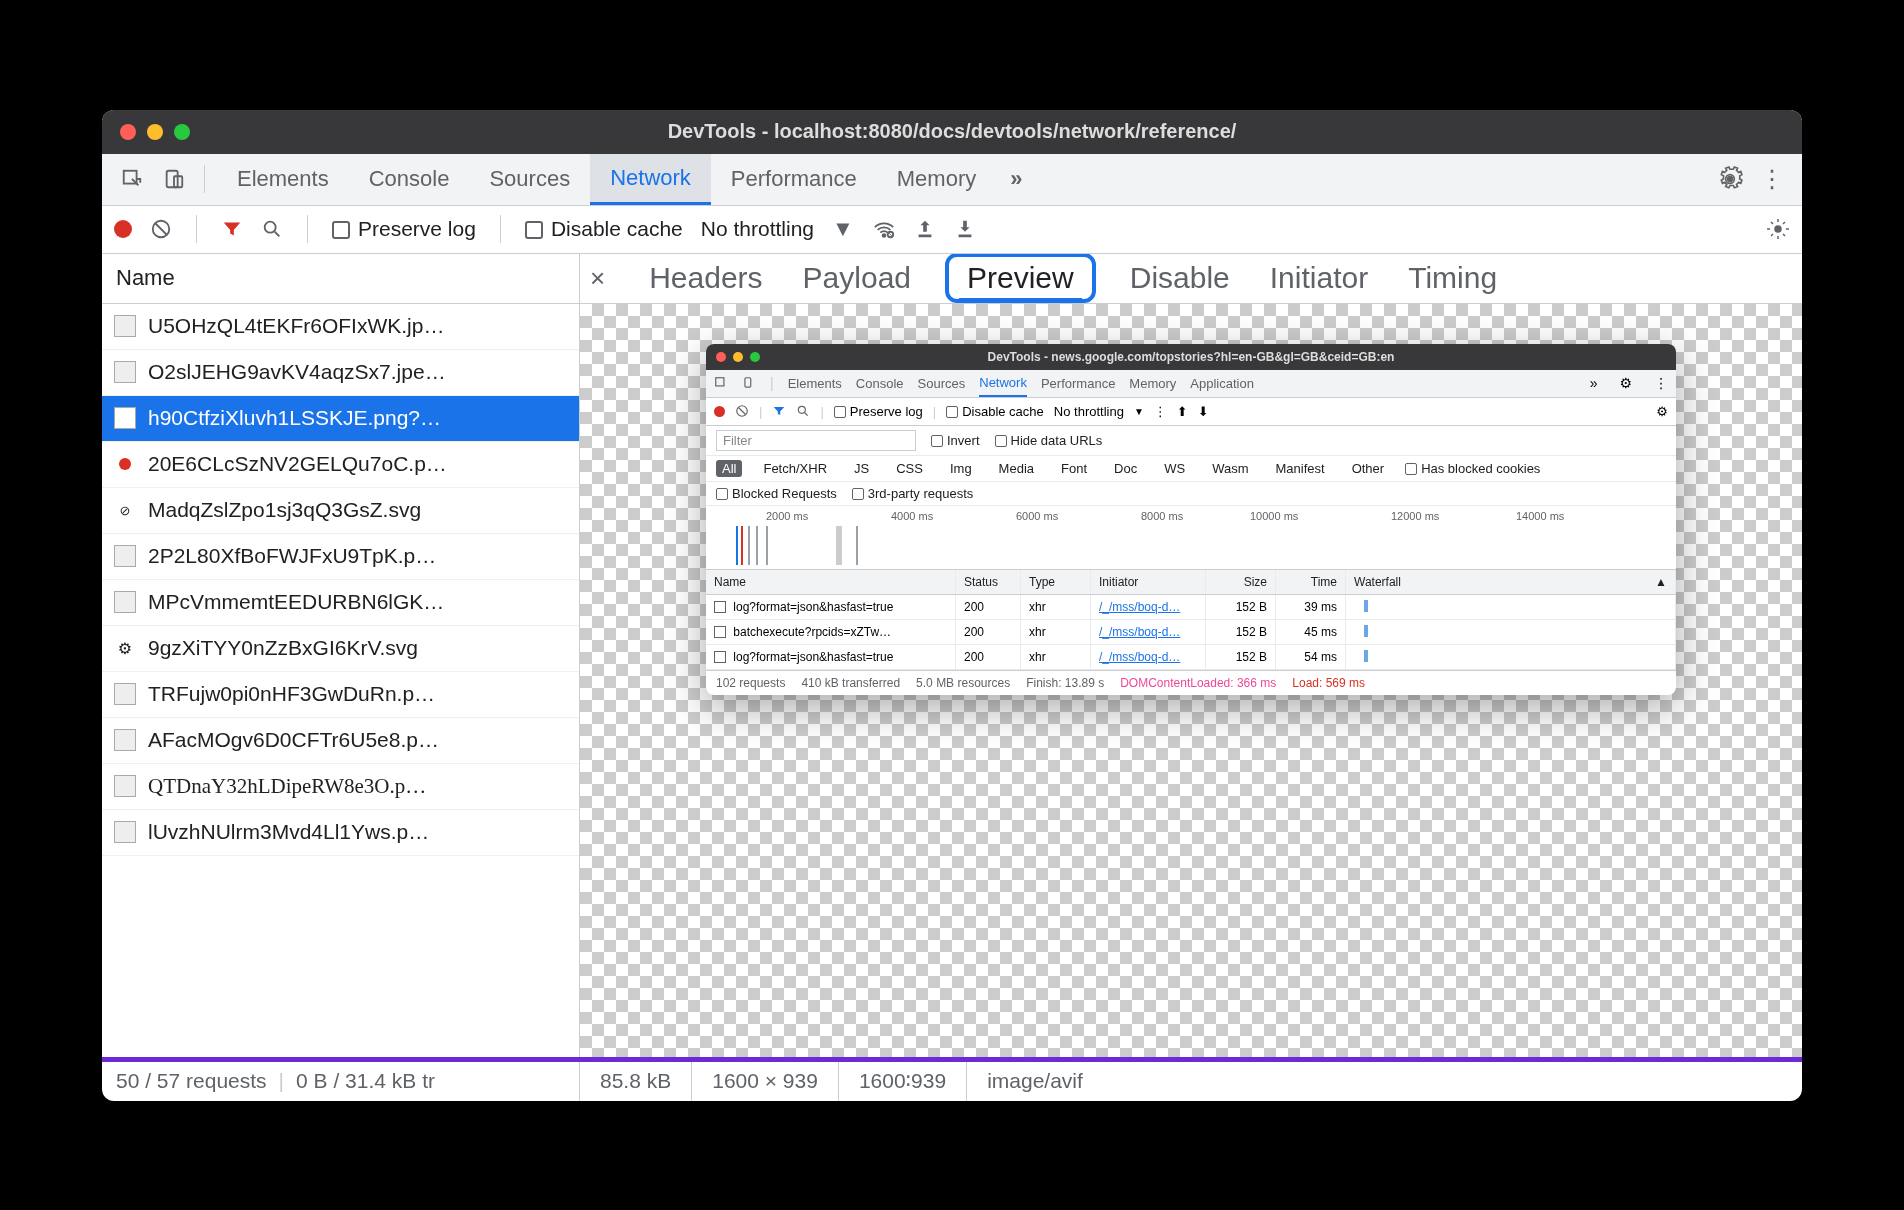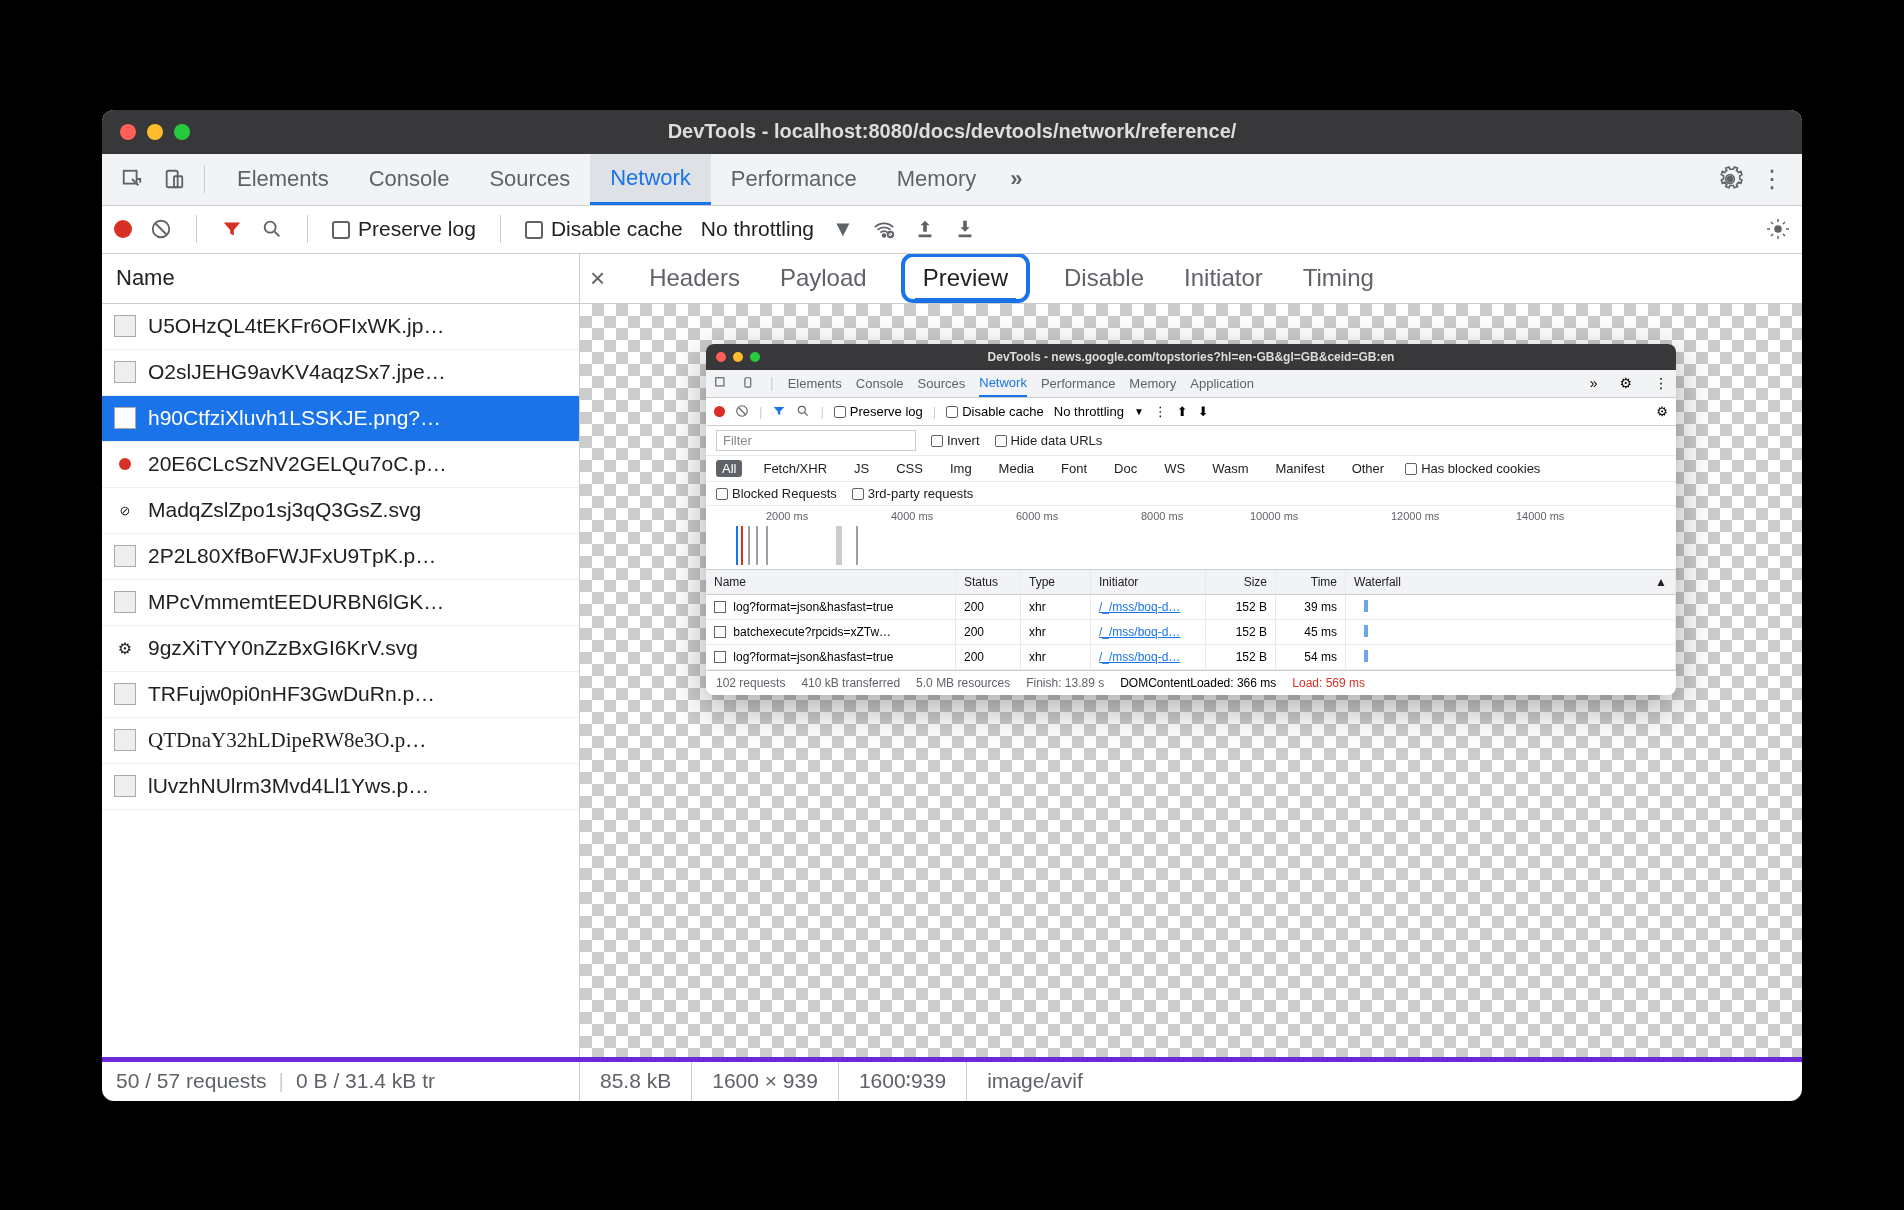--- a/index.html
+++ b/index.html
@@ -24,21 +24,21 @@
 .chklbl{font-size:21px;color:#202124}
 .body{flex:1;display:flex;overflow:hidden}
 .sidebar{width:478px;border-right:1px solid #cacdd1;display:flex;flex-direction:column;overflow:hidden}
 .namehdr{height:50px;border-bottom:1px solid #cacdd1;display:flex;align-items:center;padding:0 14px;font-size:22px;color:#202124}
 .reqlist{flex:1;overflow:hidden}
 .reqrow{height:46px;display:flex;align-items:center;padding:0 12px;gap:12px;font-size:21px;color:#202124;border-bottom:1px solid #f0f0f0;white-space:nowrap;overflow:hidden;text-overflow:ellipsis}
 .reqrow.sel{background:#1a73e8;color:#fff}
 .thumb{width:22px;height:22px;background:#ddd;border:1px solid #aaa;flex-shrink:0;display:flex;align-items:center;justify-content:center;font-size:13px}
 .detail{flex:1;display:flex;flex-direction:column}
 .detailtabs{height:50px;border-bottom:1px solid #cacdd1;display:flex;align-items:center;padding:0 10px;gap:28px}
-.dtab{font-size:24px;color:#5f6368;height:50px;display:flex;align-items:center;cursor:pointer;padding:0 6px}
+.dtab{font-size:30px;color:#5f6368;height:50px;display:flex;align-items:center;cursor:pointer;padding:0 6px}
 .dtab.hl{border:4px solid #1a73e8;border-radius:12px;color:#202124;padding:4px 18px;height:auto;position:relative}
 .dtab.hl::after{content:"";position:absolute;left:10px;right:10px;bottom:-2px;height:3px;background:#1a73e8}
 .closex{font-size:26px;color:#5f6368;margin-right:10px}
 .preview{flex:1;background:#fff;background-image:linear-gradient(45deg,#ccc 25%,transparent 25%),linear-gradient(-45deg,#ccc 25%,transparent 25%),linear-gradient(45deg,transparent 75%,#ccc 75%),linear-gradient(-45deg,transparent 75%,#ccc 75%);background-size:24px 24px;background-position:0 0,0 12px,12px -12px,-12px 0;display:flex;align-items:flex-start;justify-content:center;padding:40px 40px 0 40px;overflow:hidden}
 .innerwin{width:970px;background:#fff;border-radius:8px;box-shadow:0 12px 40px rgba(0,0,0,.35);overflow:hidden;font-size:14px}
 .ititlebar{height:26px;background:#38383a;display:flex;align-items:center;padding:0 10px;position:relative}
 .ititlebar .tdot{width:10px;height:10px}
 .ititle{position:absolute;left:50%;transform:translateX(-50%);color:#ddd;font-size:12px;font-weight:600}
 .itabs{height:28px;border-bottom:1px solid #cacdd1;display:flex;align-items:center;padding:0 8px;gap:14px;background:#f1f3f4}
 .itab{font-size:13px;color:#5f6368;height:28px;display:flex;align-items:center}
@@ -51,21 +51,21 @@
 .pill{padding:1px 6px;border-radius:3px}
 .pill.act{background:#5f6368;color:#fff}
 .iwf{height:64px;border-bottom:1px solid #cacdd1;position:relative;font-size:11px;color:#5f6368;padding-top:4px}
 .iwf .tick{position:absolute;top:4px}
 .itblhdr{display:flex;background:#f1f3f4;border-bottom:1px solid #cacdd1;font-size:12px;color:#202124}
 .itblhdr>div,.itblrow>div{padding:5px 8px;border-right:1px solid #e8eaed;overflow:hidden;text-overflow:ellipsis;white-space:nowrap}
 .c-name{width:250px}.c-status{width:65px}.c-type{width:70px}.c-init{width:115px}.c-size{width:70px;text-align:right}.c-time{width:70px;text-align:right}.c-wf{flex:1}
 .itblrow{display:flex;border-bottom:1px solid #e8eaed;font-size:12px}
 .itblrow .c-init{color:#1a73e8;text-decoration:underline}
 .istat{display:flex;padding:5px 10px;font-size:12px;gap:16px;color:#5f6368;border-top:1px solid #cacdd1}
-.istat .dcl{color:#000000}.istat .ld{color:#d93025}
+.istat .dcl{color:#ec4899}.istat .ld{color:#d93025}
 .status{height:44px;border-top:5px solid #6d28d9;display:flex;align-items:center}
 .statseg{padding:0 20px;border-right:1px solid #cacdd1;height:100%;display:flex;align-items:center;font-size:21px;color:#5f6368}
 .wfbar{position:absolute;top:20px;bottom:4px;width:2px;background:#9aa0a6}
 svg{display:block}
 </style>
 </head>
 <body>
 
 <div class="window">
   <div class="titlebar">
@@ -199,20 +199,24 @@
             <div class="thumb" style="background: rgb(238, 238, 238);"></div>
             <span style="overflow: hidden; text-overflow: ellipsis; text-align: center;">MPcVmmemtEEDURBN6lGK…</span>
           </div>
           <div class="reqrow">
             <div class="thumb" style="background: none; border: none; font-size: 16px;">⚙</div>
             <span style="overflow: hidden; text-overflow: ellipsis;">9gzXiTYY0nZzBxGI6KrV.svg</span>
           </div>
           <div class="reqrow">
             <div class="thumb" style="background: rgb(238, 238, 238);"></div>
             <span style="overflow: hidden; text-overflow: ellipsis;">TRFujw0pi0nHF3GwDuRn.p…</span>
+          </div>
+          <div class="reqrow">
+            <div class="thumb" style="background: rgb(238, 238, 238);"></div>
+            <span style="overflow: hidden; text-overflow: ellipsis;">AFacMOgv6D0CFTr6U5e8.p…</span>
           </div>
           <div class="reqrow">
             <div class="thumb" style="background: rgb(238, 238, 238);"></div>
             <span style="overflow: hidden; text-overflow: ellipsis; font-family: Liberation Serif, serif;">QTDnaY32hLDipeRW8e3O.p…</span>
           </div>
           <div class="reqrow">
             <div class="thumb" style="background: rgb(238, 238, 238);"></div>
             <span style="overflow: hidden; text-overflow: ellipsis;">lUvzhNUlrm3Mvd4Ll1Yws.p…</span>
           </div>
         </div>

